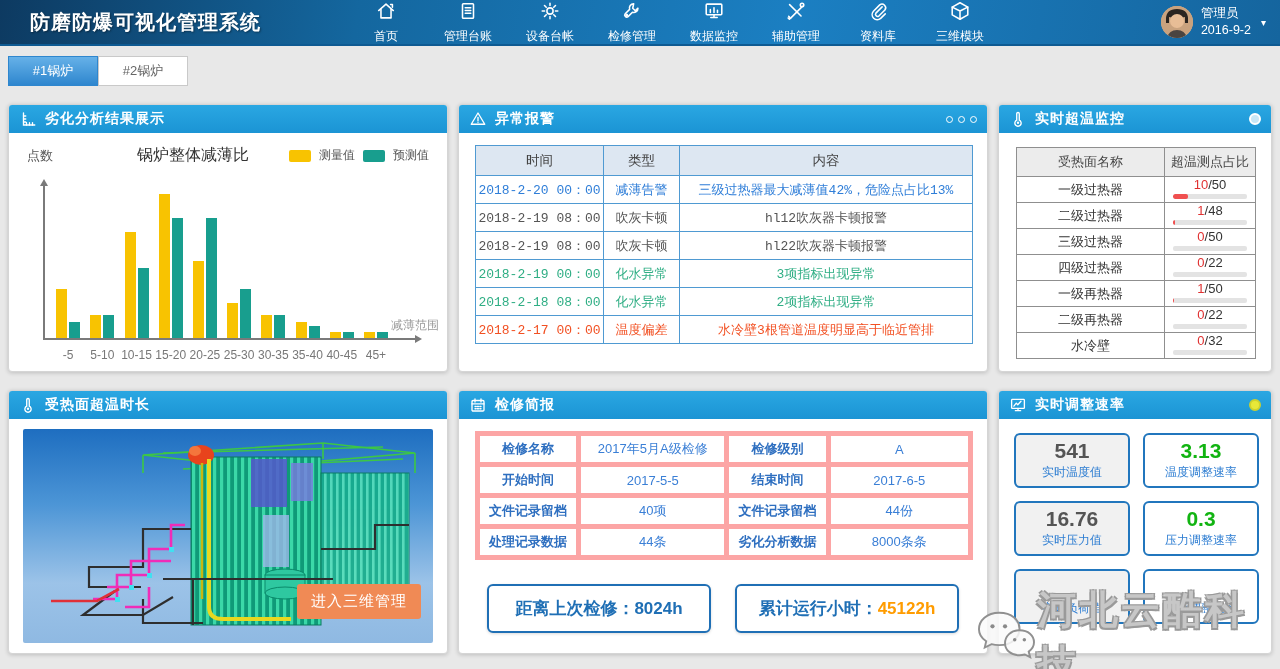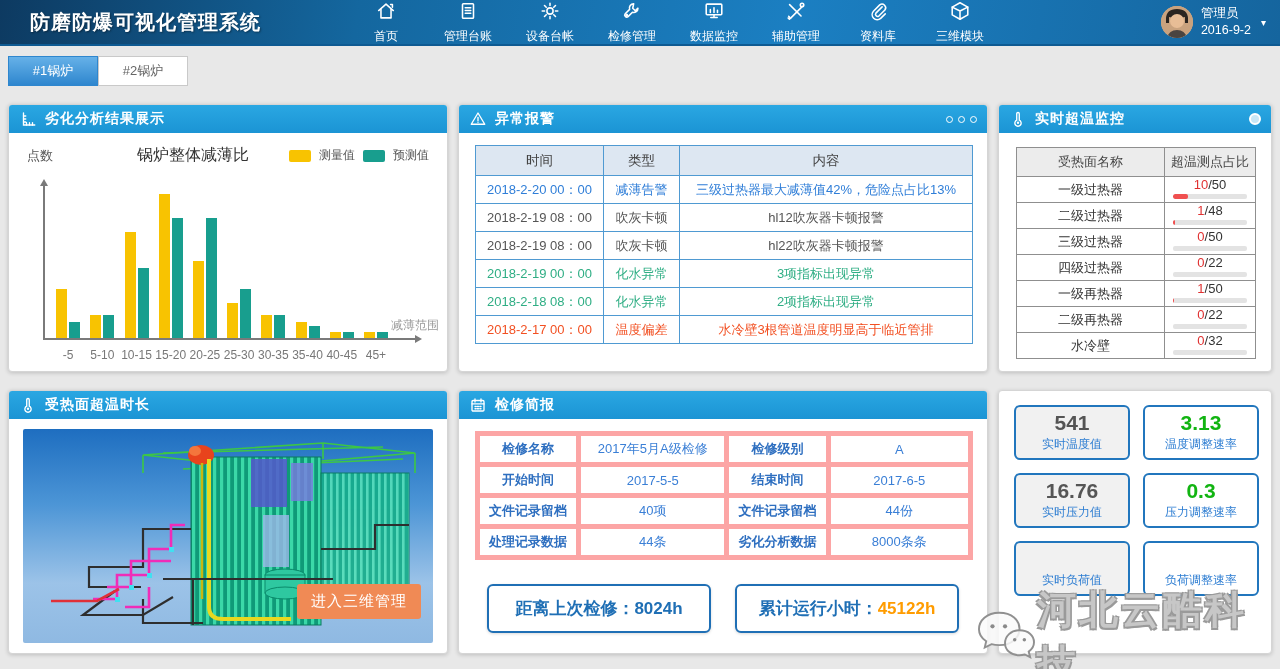--- a/index.html
+++ b/index.html
@@ -59,21 +59,21 @@
   .bar { width:11px; }
   .xlabels { position:absolute; left:8px; right:40px; bottom:2px; display:flex; }
   .xlabels span { flex:1; text-align:center; font-size:12px; color:#777; }
   .x-title { position:absolute; right:-6px; bottom:30px; font-size:12px; color:#999; }
 
   
   table { border-collapse:collapse; }
   .alarm-table { width:498px; margin:12px 16px; font-size:13px; }
   .alarm-table th, .alarm-table td { border:1px solid #4f9ad2; text-align:center; }
   .alarm-table th { background:#dde7f2; color:#444; font-weight:normal; height:30px; font-size:13.5px; }
-  .alarm-table td { height:28px; }
+  .alarm-table td { height:28px;font-family:Liberation Mono, monospace; }
   .c-time { width:128px;margin-top:12px; } .c-type { width:76px; }
 
   
   .ot-table { width:240px; margin:14px 17px; font-size:13px; }
   .ot-table th, .ot-table td { border:1px solid #8f8f8f; text-align:center; }
   .ot-table th { background:#ececec; color:#444; font-weight:normal; height:29px; }
   .ot-table td.name { color:#333; width:148px; }
   .ot-table td { height:26px; }
   .ratio-num { color:#e03030; } .ratio-den { color:#333; }
   .bar-track { width:74px; height:5px; background:#e3e3e3; border-radius:2px; margin:2px auto 3px; overflow:hidden; }
@@ -540,20 +540,33 @@
             </tr>
           </tbody>
       </table>
       <div class="stat-row" id="stat-row">
           <div class="stat-btn"><span>距离上次检修：</span><span style="color:#1f6fb5">8024h</span></div>
           <div class="stat-btn"><span>累计运行小时：</span><span style="color:#ff9c00">45122h</span></div>
         </div>
     </section>
 
     <section class="panel">
+      <div class="phead">
+        <span class="picon">
+          <svg viewBox="0 0 24 24" fill="none" stroke="#fff" stroke-width="1.8" stroke-linecap="round" stroke-linejoin="round">
+              <rect x="3.5" y="4.5" width="17" height="12" rx="1"></rect>
+              <path d="M6.5 13.5 l3.2-4 2 2.2 4.3-4.7"></path>
+              <path d="M12 16.5 v3 M8.5 19.5 h7"></path>
+            </svg>
+        </span>
+        <span class="ptitle">实时调整速率</span>
+        <span class="phead-right">
+            <span class="ring yellow"></span>
+          </span>
+      </div>
       <div class="cards" id="cards">
           <div class="card gray">
             <div class="card-val" style="color:#555555">541</div>
             <div class="card-lab">实时温度值</div>
           </div>
           <div class="card">
             <div class="card-val" style="color:#12b412">3.13</div>
             <div class="card-lab">温度调整速率</div>
           </div>
           <div class="card gray">

